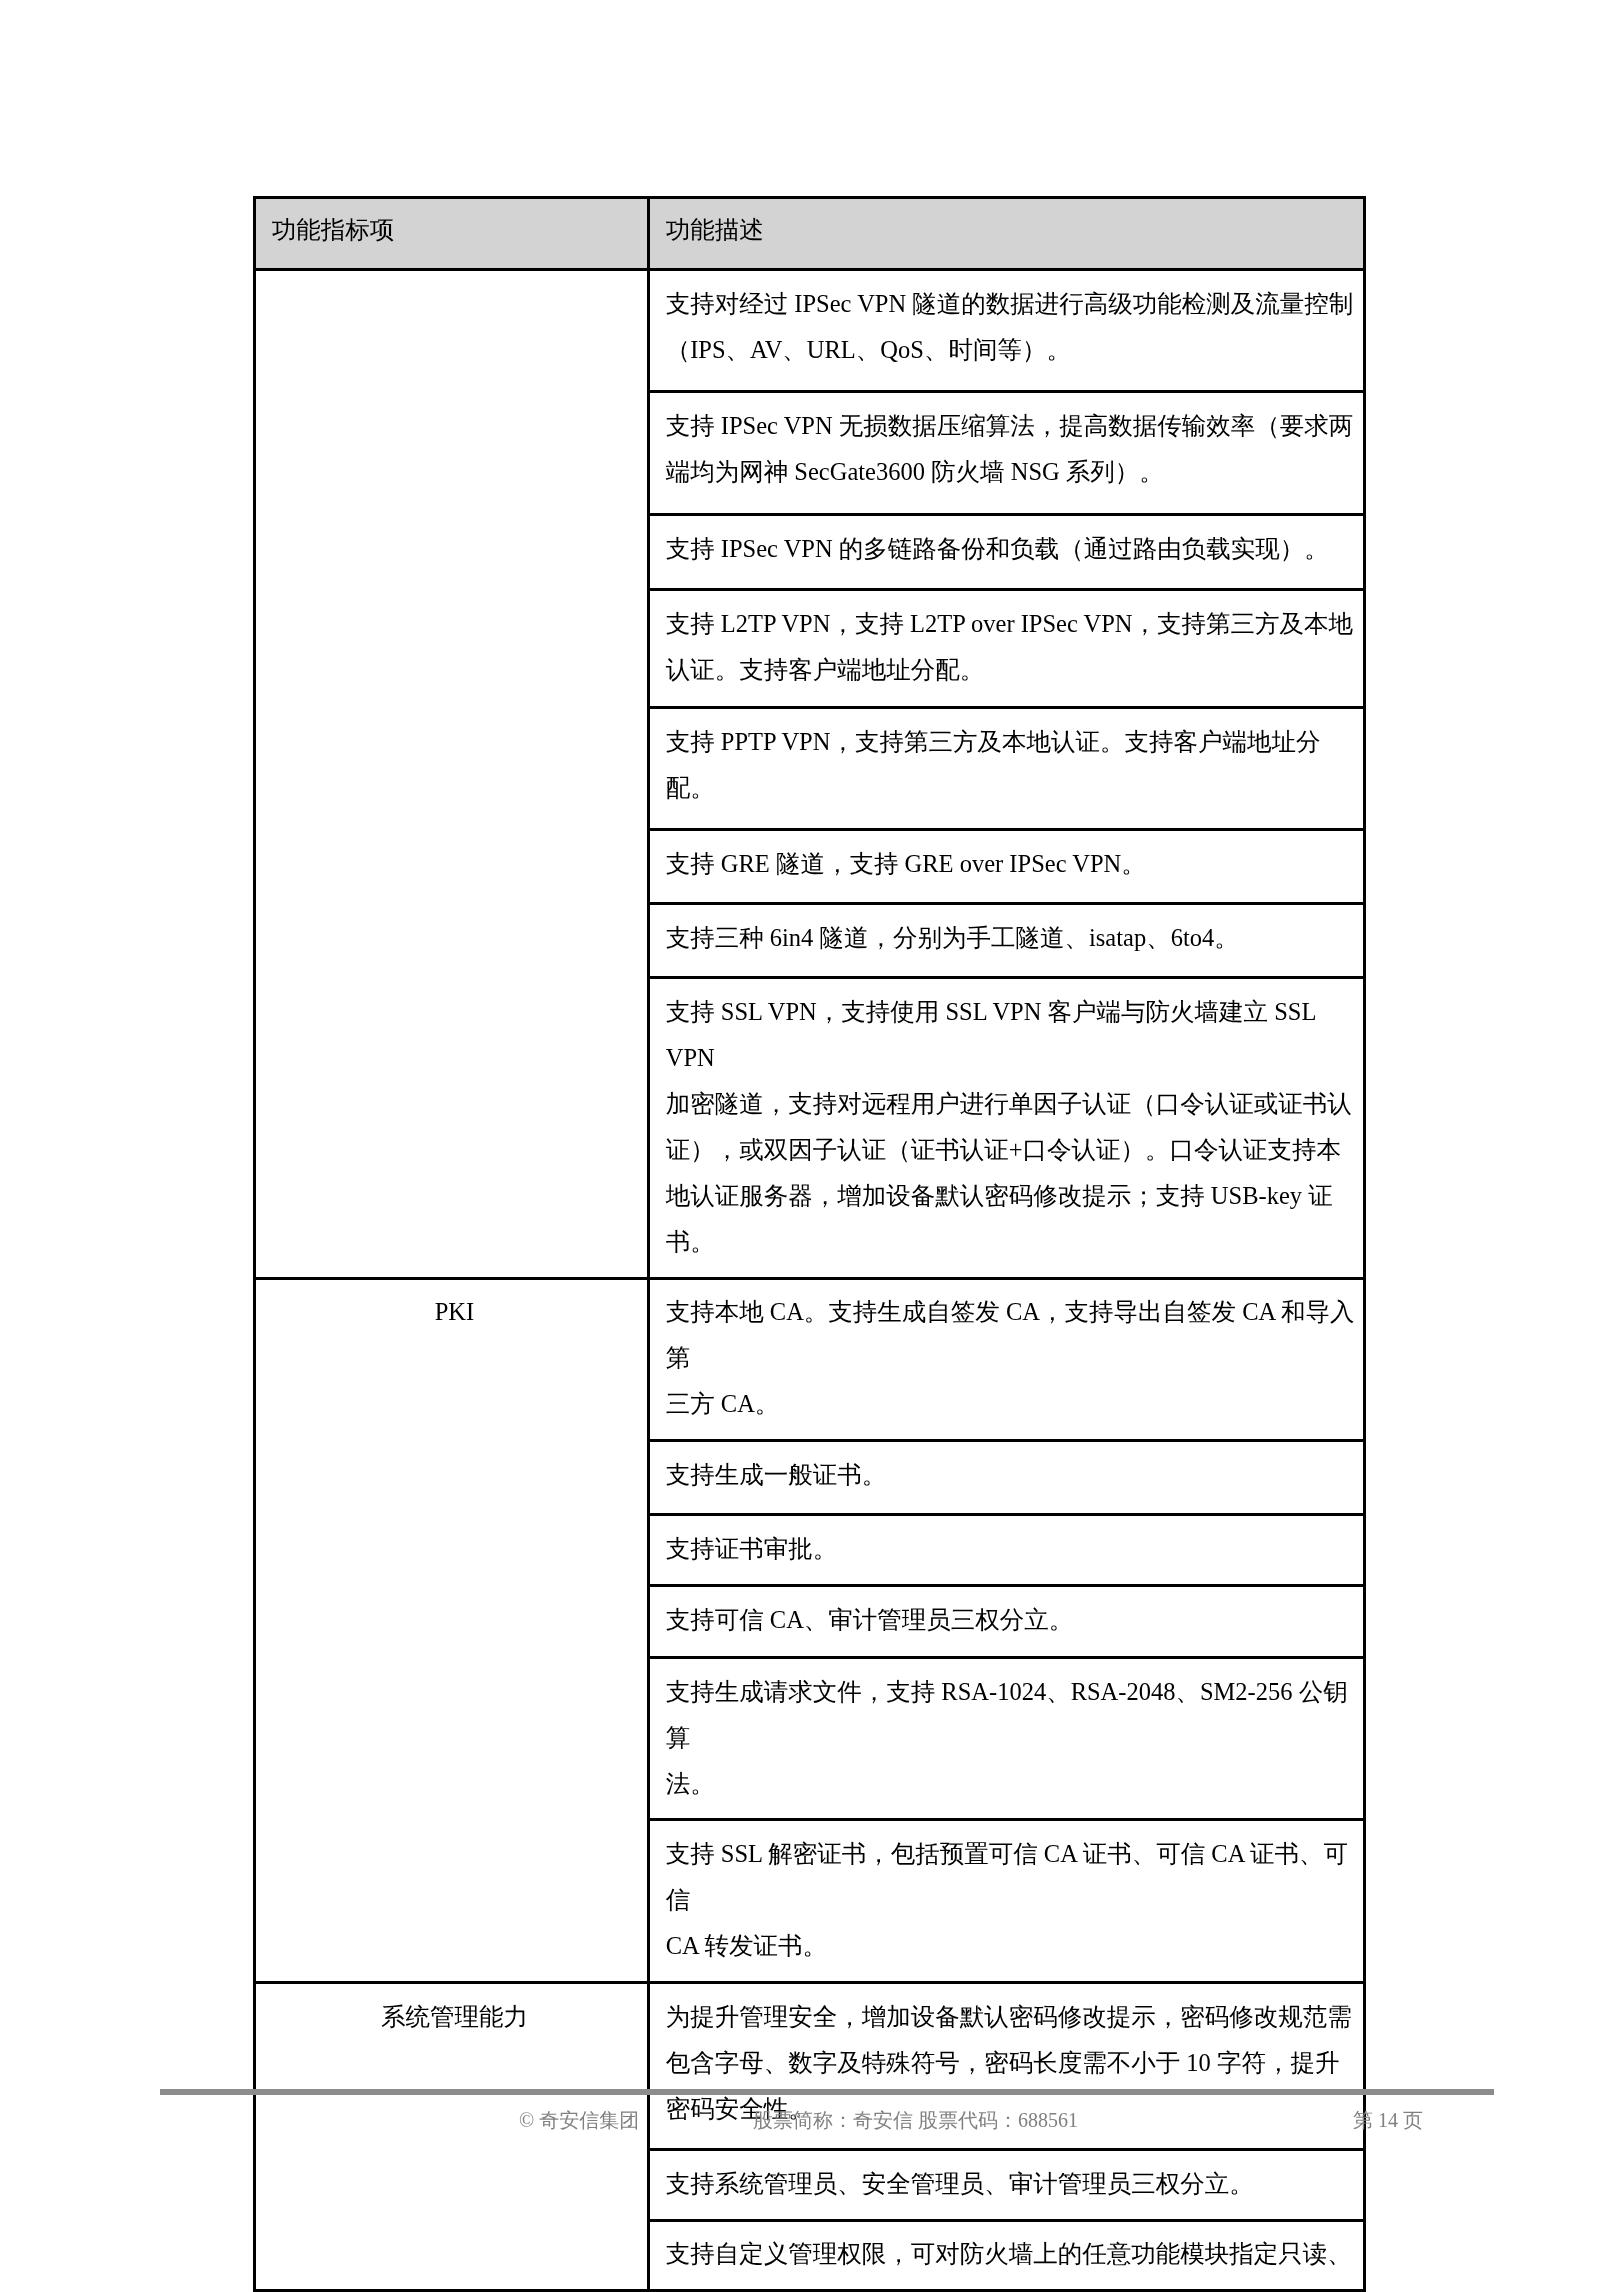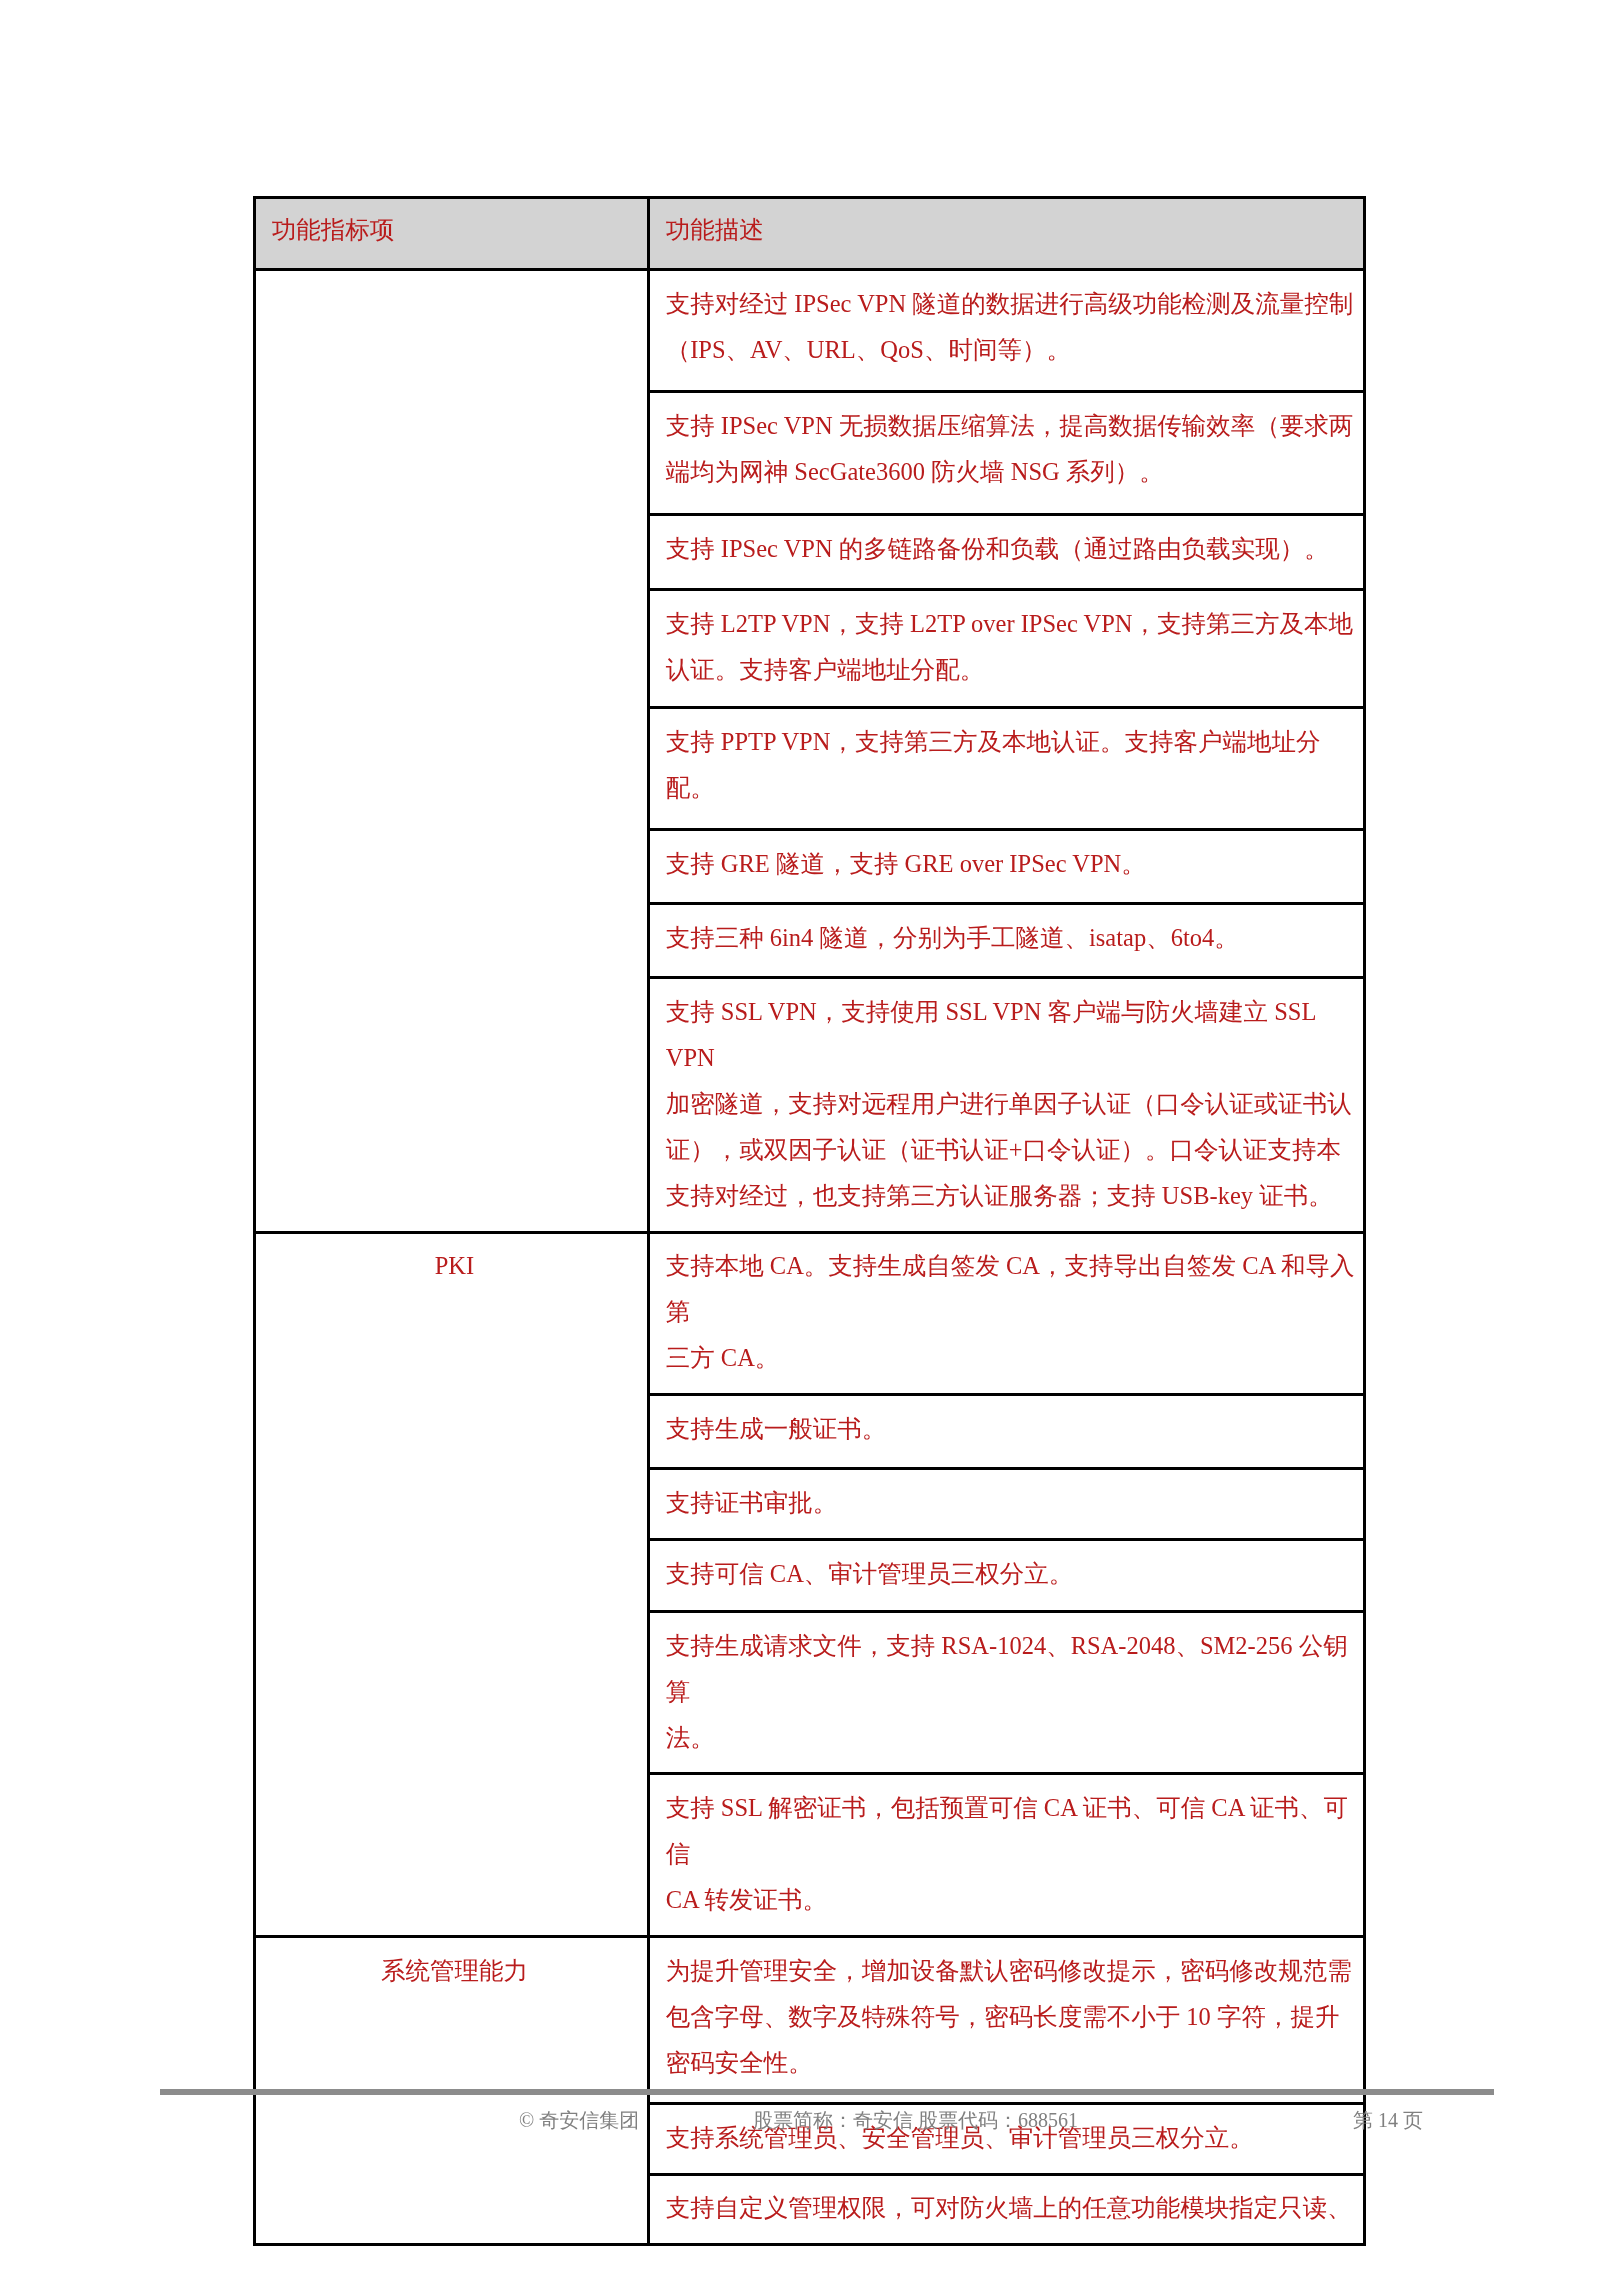--- a/index.html
+++ b/index.html
@@ -30,21 +30,21 @@
   .spec-table td {
     border: 3.9px solid #000000;
     vertical-align: top;
     text-align: left;
     font-size: 24.5px;
     line-height: 46px;
     font-weight: normal;
     white-space: pre-wrap;
     word-break: break-word;
     padding: 9.8px 5.9px 11.8px 15.7px;
-    color: #b91c1c;
+    color: #000000;
   }
   .spec-table th {
     background: #d3d3d3;
     padding-top: 7.8px;
   }
   .spec-table td.category-cell {
     padding-left: 11.8px;
     text-align: center;
   }
   .footer-rule {
@@ -108,21 +108,21 @@
     <tr style="height:74px;">
       <td>支持 GRE 隧道，支持 GRE over IPSec VPN。</td>
     </tr>
     <tr style="height:74px;">
       <td>支持三种 6in4 隧道，分别为手工隧道、isatap、6to4。</td>
     </tr>
     <tr style="height:214px;">
       <td>支持 SSL VPN，支持使用 SSL VPN 客户端与防火墙建立 SSL VPN
 加密隧道，支持对远程用户进行单因子认证（口令认证或证书认
 证），或双因子认证（证书认证+口令认证）。口令认证支持本
-支持对经过，也支持第三方认证服务器；支持 USB-key 证书。</td>
+地认证服务器，增加设备默认密码修改提示；支持 USB-key 证书。</td>
     </tr>
 
     <tr style="height:120px;">
       <td class="category-cell" rowspan="6">PKI</td>
       <td>支持本地 CA。支持生成自签发 CA，支持导出自签发 CA 和导入第
 三方 CA。</td>
     </tr>
     <tr style="height:74px;">
       <td>支持生成一般证书。</td>
     </tr>

